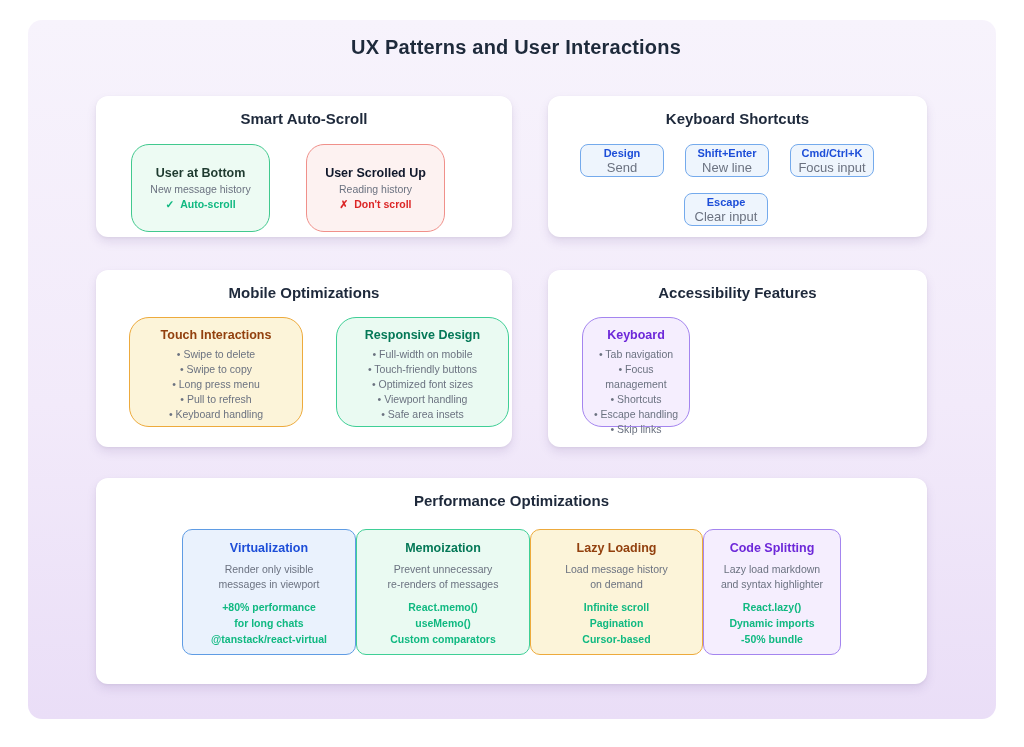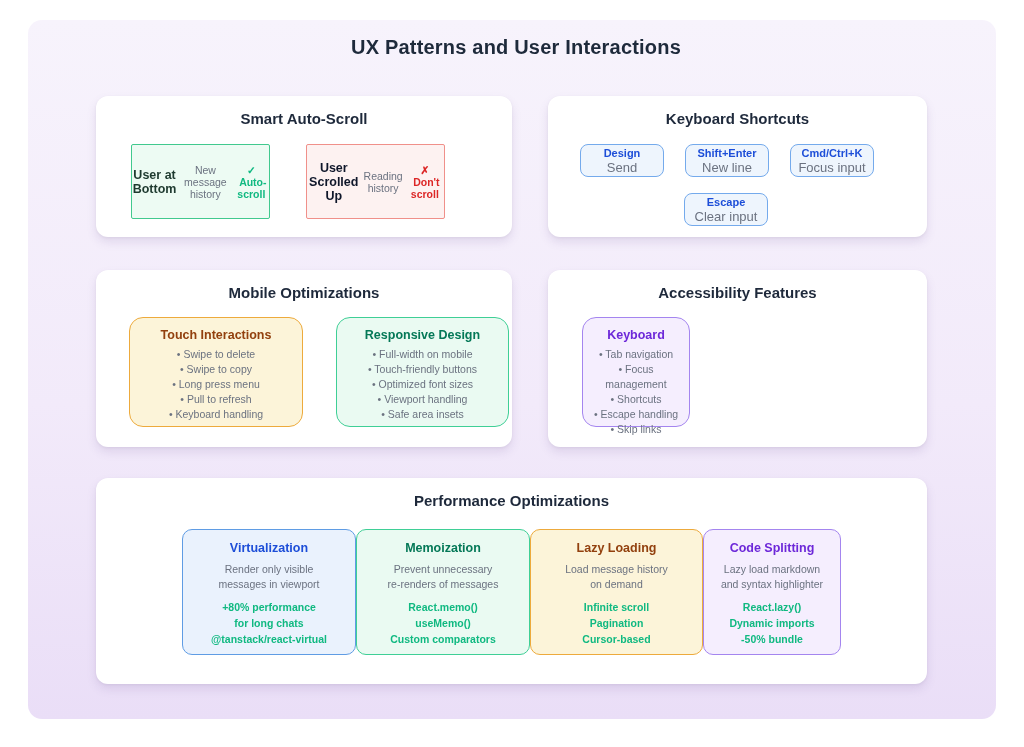--- a/index.html
+++ b/index.html
@@ -46,23 +46,23 @@
     text-align: center;
     font-size: 15px;
     font-weight: bold;
     color: #1e293b;
   }
   .row { display: flex; align-items: flex-start; }
 
   
   .row-autoscroll { margin-top: 17px; padding-left: 35px; gap: 36px; }
   .state-card {
-    width: 139px; height: 75px;
-    border: 1.5px solid; border-radius: 2px;
-    display: flex; flex-direction: row;
+    width: 139px; height: 88px;
+    border: 1.5px solid; border-radius: 18px;
+    display: flex; flex-direction: column;
     align-items: center; justify-content: center;
     gap: 3px; text-align: center;
   }
   .state-card .t  { font-size: 12.5px; font-weight: bold; }
   .state-card .s  { font-size: 10.5px; color: #6b7280; }
   .state-card .st { font-size: 10.5px; font-weight: bold; }
   .state-card .st span + span { margin-left: 3px; }
   .state-card.green { background: #edfbf3; border-color: #41c98e; }
   .state-card.green .t  { color: #1e3a2f; }
   .state-card.green .st { color: #10b981; }
@@ -83,21 +83,21 @@
     gap: 1px; text-align: center;
   }
   .key-card .k { font-size: 11px; font-weight: bold; color: #1d4ed8; white-space: nowrap; }
   .key-card .a { font-size: 13px; color: #6b7280; white-space: nowrap; }
 
   
   .row-mobile { margin-top: 16px; padding-left: 33px; gap: 33px; }
   .row-access { margin-top: 16px; padding-left: 34px; gap: 35px; }
   .list-card {
     height: 110px;
-    border: 1.5px solid; border-radius: 14px;
+    border: 1.5px solid; border-radius: 20px;
     padding: 10px 6px 8px;
     text-align: center;
   }
   .list-card .t  { font-size: 12.5px; font-weight: bold; margin-bottom: 5px; }
   .list-card .li { font-size: 10.5px; color: #6b7280; line-height: 15px; }
   .w174 { width: 174px; }
   .w173 { width: 173px; }
   .w138 { width: 138px; }
   .w108 { width: 108px; }
 

